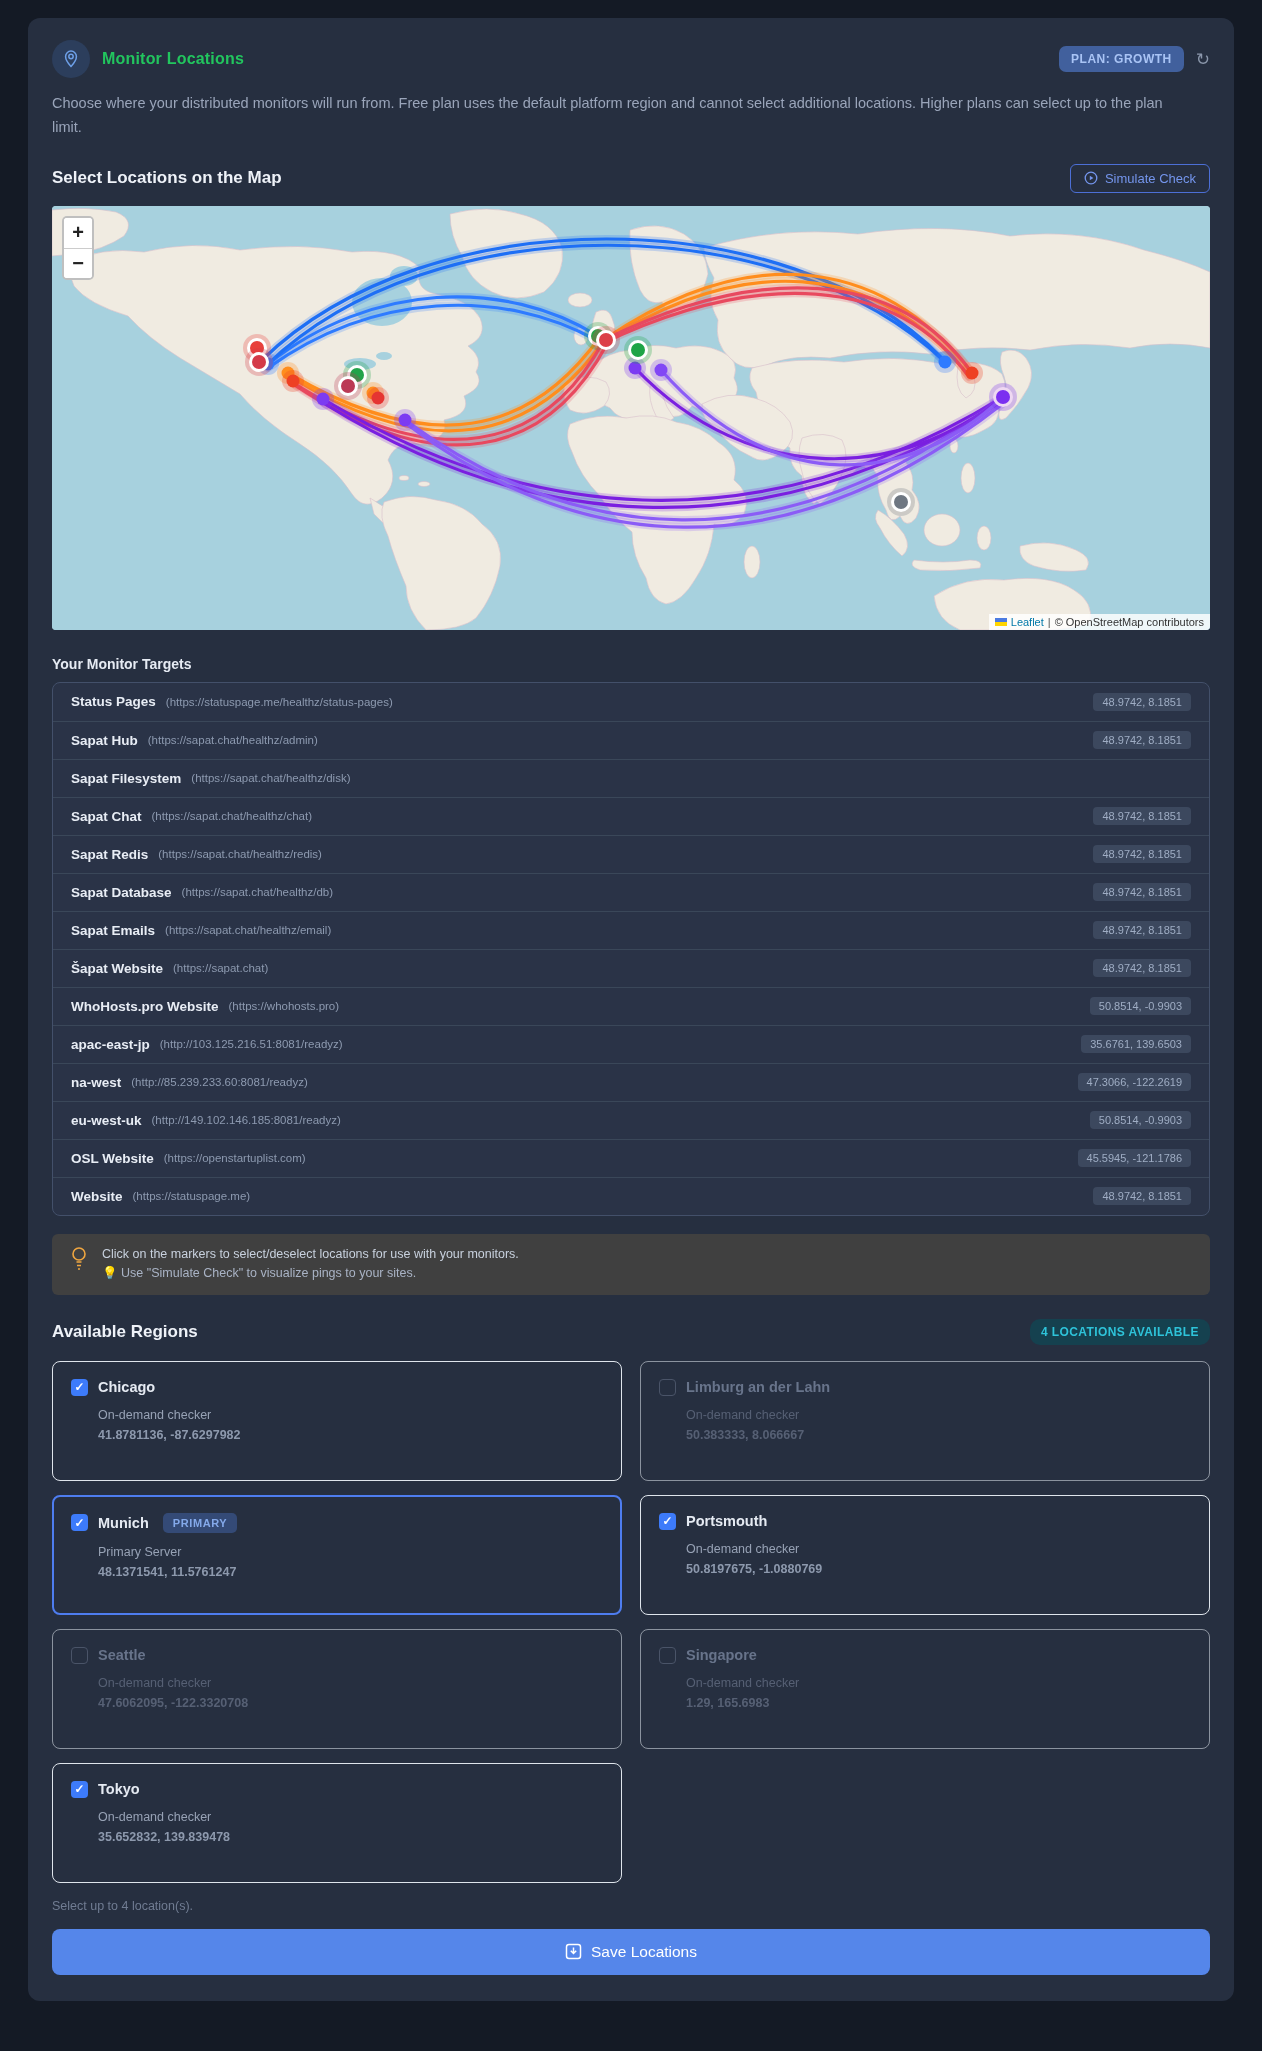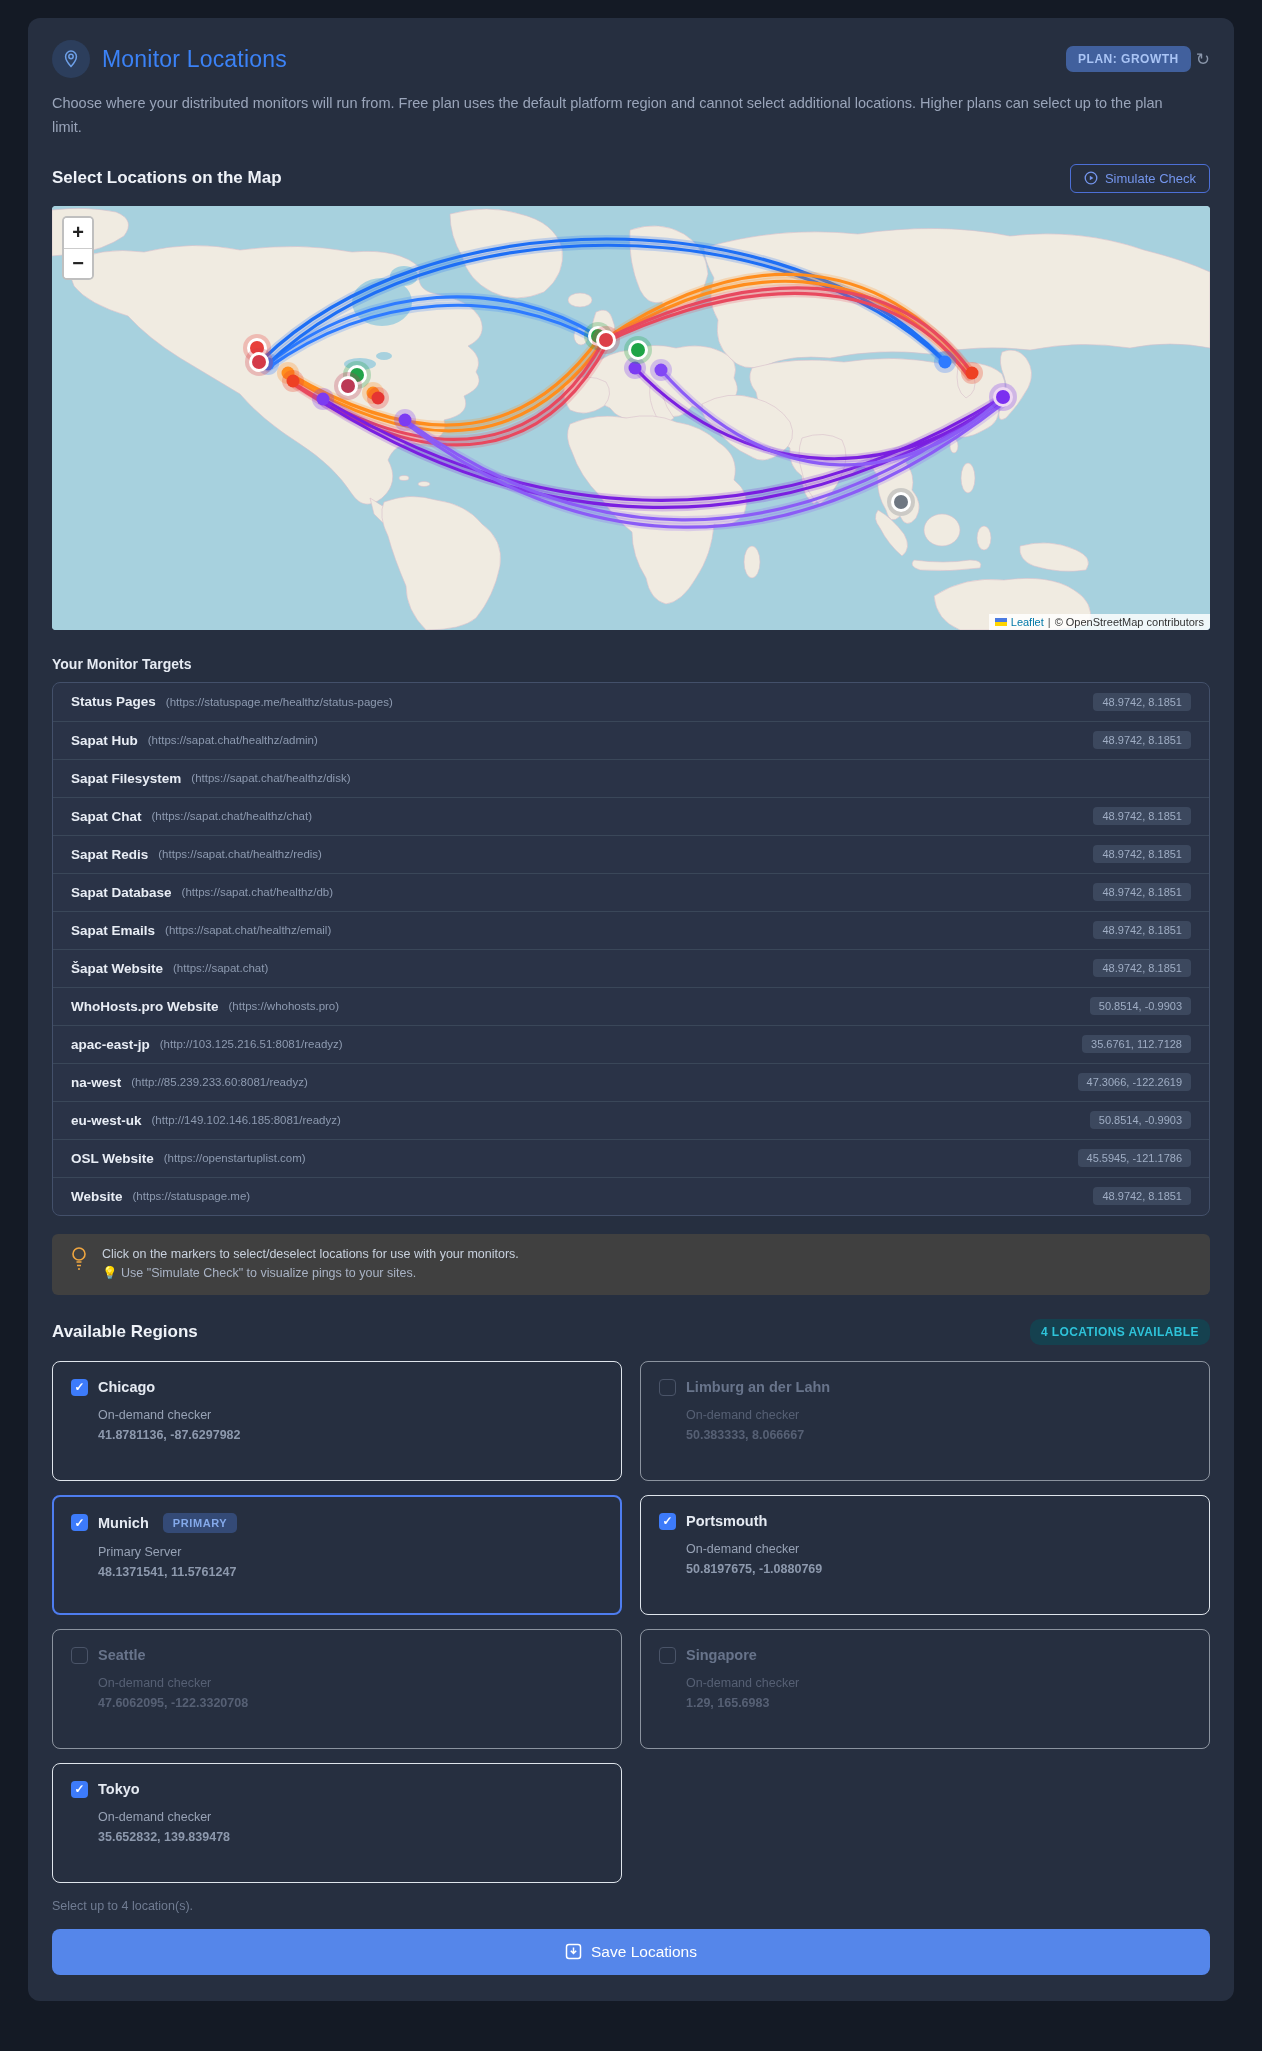--- a/index.html
+++ b/index.html
@@ -15,22 +15,22 @@
     border-radius:12px;
     padding:22px 24px 26px;
   }
   
   .hdr { display:flex; align-items:center; gap:12px; }
   .pin-badge {
     width:38px; height:38px; border-radius:50%;
     background:#2c3e5c; display:flex; align-items:center; justify-content:center;
     flex:0 0 auto;
   }
-  .title { font-size:23px; font-weight:400; letter-spacing:.2px; color:#3b82f6; }
-  .hdr-right { margin-left:auto; display:flex; align-items:center; gap:5px; }
+  .title { font-size:16px; font-weight:700; letter-spacing:.2px; color:#22c55e; }
+  .hdr-right { margin-left:auto; display:flex; align-items:center; gap:12px; }
   .plan-badge {
     background:#41609d; color:#a9c4f5; font-size:12px; font-weight:700;
     letter-spacing:.5px; padding:6px 12px; border-radius:7px;
   }
   .refresh { color:#8b97ab; font-size:17px; cursor:pointer; line-height:1; }
   .desc { margin-top:14px; font-size:14.5px; line-height:1.65; color:#9aa5ba; max-width:1140px; }
 
   
   .sect-row { margin-top:24px; display:flex; align-items:center; justify-content:space-between; }
   .sect-title { font-size:17px; font-weight:700; color:#eef2f8; }
@@ -402,21 +402,21 @@
 
   <div class="trow">
     <span class="tname">WhoHosts.pro Website</span>
     <span class="turl">(https://whohosts.pro)</span>
     <span class="tcoords">50.8514, -0.9903</span>
   </div>
 
   <div class="trow">
     <span class="tname">apac-east-jp</span>
     <span class="turl">(http://103.125.216.51:8081/readyz)</span>
-    <span class="tcoords">35.6761, 112.7128</span>
+    <span class="tcoords">35.6761, 139.6503</span>
   </div>
 
   <div class="trow">
     <span class="tname">na-west</span>
     <span class="turl">(http://85.239.233.60:8081/readyz)</span>
     <span class="tcoords">47.3066, -122.2619</span>
   </div>
 
   <div class="trow">
     <span class="tname">eu-west-uk</span>

